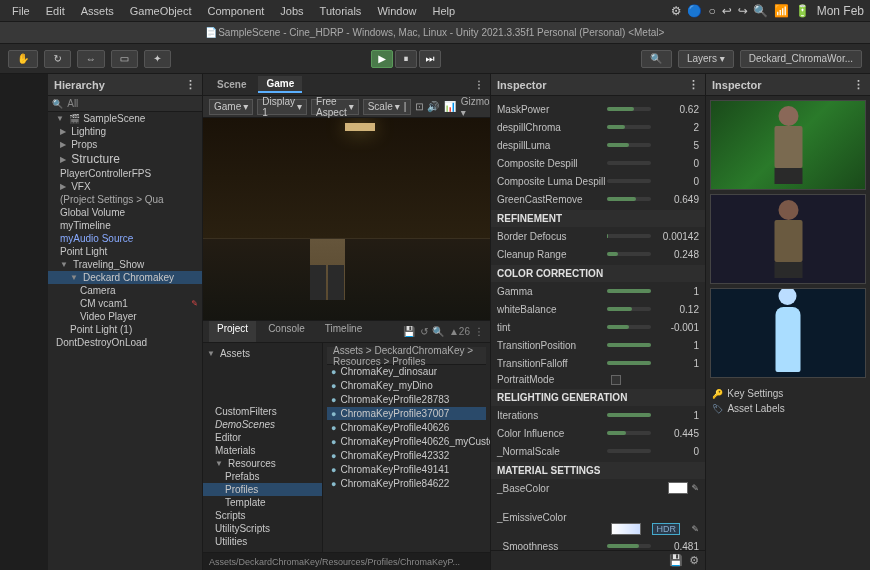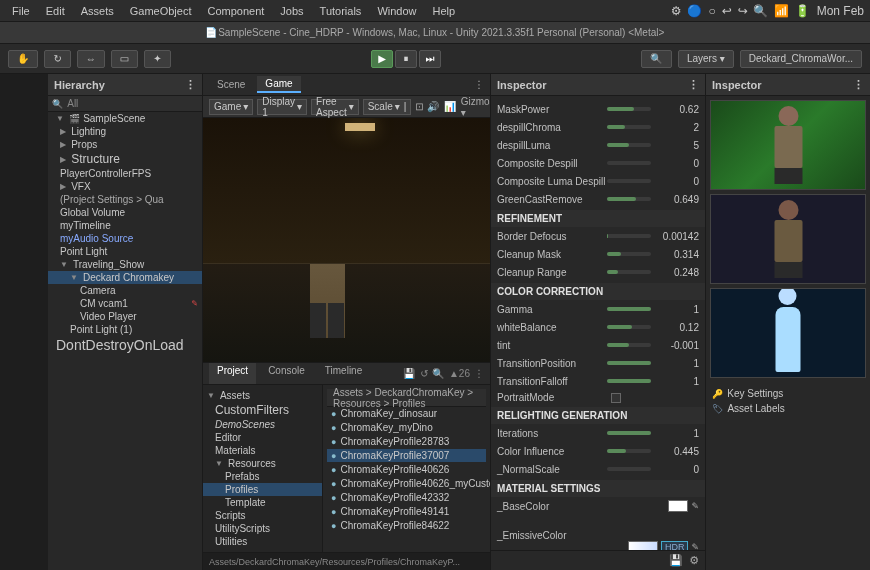--- a/index.html
+++ b/index.html
@@ -145,20 +145,21 @@
       border-bottom: 1px solid #1a1a1a;
     }
     .scene-tabs-bar {
       background: #2a2a2a;
       height: 22px;
       display: flex;
       align-items: center;
       padding: 0 6px;
       gap: 4px;
       border-bottom: 1px solid #1a1a1a;
+      font-weight: bold;
     }
     .scene-tab {
       padding: 2px 8px;
       font-size: 10px;
       cursor: pointer;
       color: #aaa;
     }
     .scene-tab.active {
       background: #383838;
       color: #fff;
@@ -591,21 +592,21 @@
         <span style="font-size:10px;">CM vcam1</span>
         <span style="font-size:8px; color:#cc4444; margin-left:auto;">✎</span>
       </div>
       <div class="tree-item tree-indent-3">
         <span style="font-size:10px;">Video Player</span>
       </div>
       <div class="tree-item tree-indent-2">
         <span style="font-size:10px;">Point Light (1)</span>
       </div>
       <div class="tree-item">
-        <span style="font-size:14px;">DontDestroyOnLoad</span>
+        <span style="font-size:10px;">DontDestroyOnLoad</span>
       </div>
     </div>
   </div>
 
   <div class="center-area">
 
     <div class="scene-game-area">
       <div class="scene-tabs-bar">
         <div class="scene-tab">Scene</div>
         <div class="scene-tab active">Game</div>
@@ -668,21 +669,21 @@
           <span>▲26</span>
           <span>⋮</span>
         </div>
       </div>
       <div class="project-content">
 
         <div class="project-tree">
           <div class="tree-item" style="font-size:10px; padding:1px 4px;">
             <span class="tree-arrow">▼</span> Assets
           </div>
-          <div class="tree-item tree-indent-1" style="font-size:12px; padding:1px 4px 1px 12px;">CustomFilters</div>
+          <div class="tree-item tree-indent-1" style="font-size:10px; padding:1px 4px 1px 12px;margin-top:45px;">CustomFilters</div>
           <div class="tree-item tree-indent-1" style="font-size:10px; padding:1px 4px 1px 12px;font-style:italic;">DemoScenes</div>
           <div class="tree-item tree-indent-1" style="font-size:10px; padding:1px 4px 1px 12px;">Editor</div>
           <div class="tree-item tree-indent-1" style="font-size:10px; padding:1px 4px 1px 12px;">Materials</div>
           <div class="tree-item tree-indent-1" style="font-size:10px; padding:1px 4px 1px 12px;">
             <span class="tree-arrow">▼</span> Resources
           </div>
           <div class="tree-item" style="padding:1px 4px 1px 22px; font-size:10px;">Prefabs</div>
           <div class="tree-item selected" style="padding:1px 4px 1px 22px; font-size:10px;">Profiles</div>
           <div class="tree-item" style="padding:1px 4px 1px 22px; font-size:10px;">Template</div>
           <div class="tree-item tree-indent-1" style="font-size:10px; padding:1px 4px 1px 12px;">Scripts</div>
@@ -807,29 +808,20 @@
       <div class="prop-row">
         <span class="prop-label">Border Defocus</span>
         <div class="prop-slider-container">
           <div class="prop-slider">
             <div class="prop-slider-fill" style="width:1%;"></div>
           </div>
           <span class="prop-value">0.00142</span>
         </div>
       </div>
       <div class="prop-row">
-        <span class="prop-label">Cleanup Mask</span>
-        <div class="prop-slider-container">
-          <div class="prop-slider">
-            <div class="prop-slider-fill" style="width:31%;"></div>
-          </div>
-          <span class="prop-value">0.314</span>
-        </div>
-      </div>
-      <div class="prop-row">
         <span class="prop-label">Cleanup Range</span>
         <div class="prop-slider-container">
           <div class="prop-slider">
             <div class="prop-slider-fill" style="width:25%;"></div>
           </div>
           <span class="prop-value">0.248</span>
         </div>
       </div>
 
       <div class="section-header">COLOR CORRECTION</div>
@@ -915,21 +907,21 @@
       <div class="section-header">MATERIAL SETTINGS</div>
       <div class="prop-row">
         <span class="prop-label">_BaseColor</span>
         <div style="display:flex; align-items:center; gap:3px; flex:1; justify-content:flex-end;">
           <div class="color-swatch"></div>
           <span class="pencil-icon">✎</span>
         </div>
       </div>
       <div class="prop-row">
         <span class="prop-label">_EmissiveColor</span>
-        <div style="display:flex; align-items:center; gap:3px; flex:1; justify-content:flex-end;margin-top:24px;">
+        <div style="display:flex; align-items:center; gap:3px; flex:1; justify-content:space-between;margin-top:24px;">
           <div class="color-swatch-hdr"></div>
           <span style="font-size:9px; color:#88aacc; background:#2a3a4a; padding:0 3px; border:1px solid #44aacc;">HDR</span>
           <span class="pencil-icon">✎</span>
         </div>
       </div>
       <div class="prop-row">
         <span class="prop-label">_Smoothness</span>
         <div class="prop-slider-container">
           <div class="prop-slider">
             <div class="prop-slider-fill" style="width:73%;"></div>

